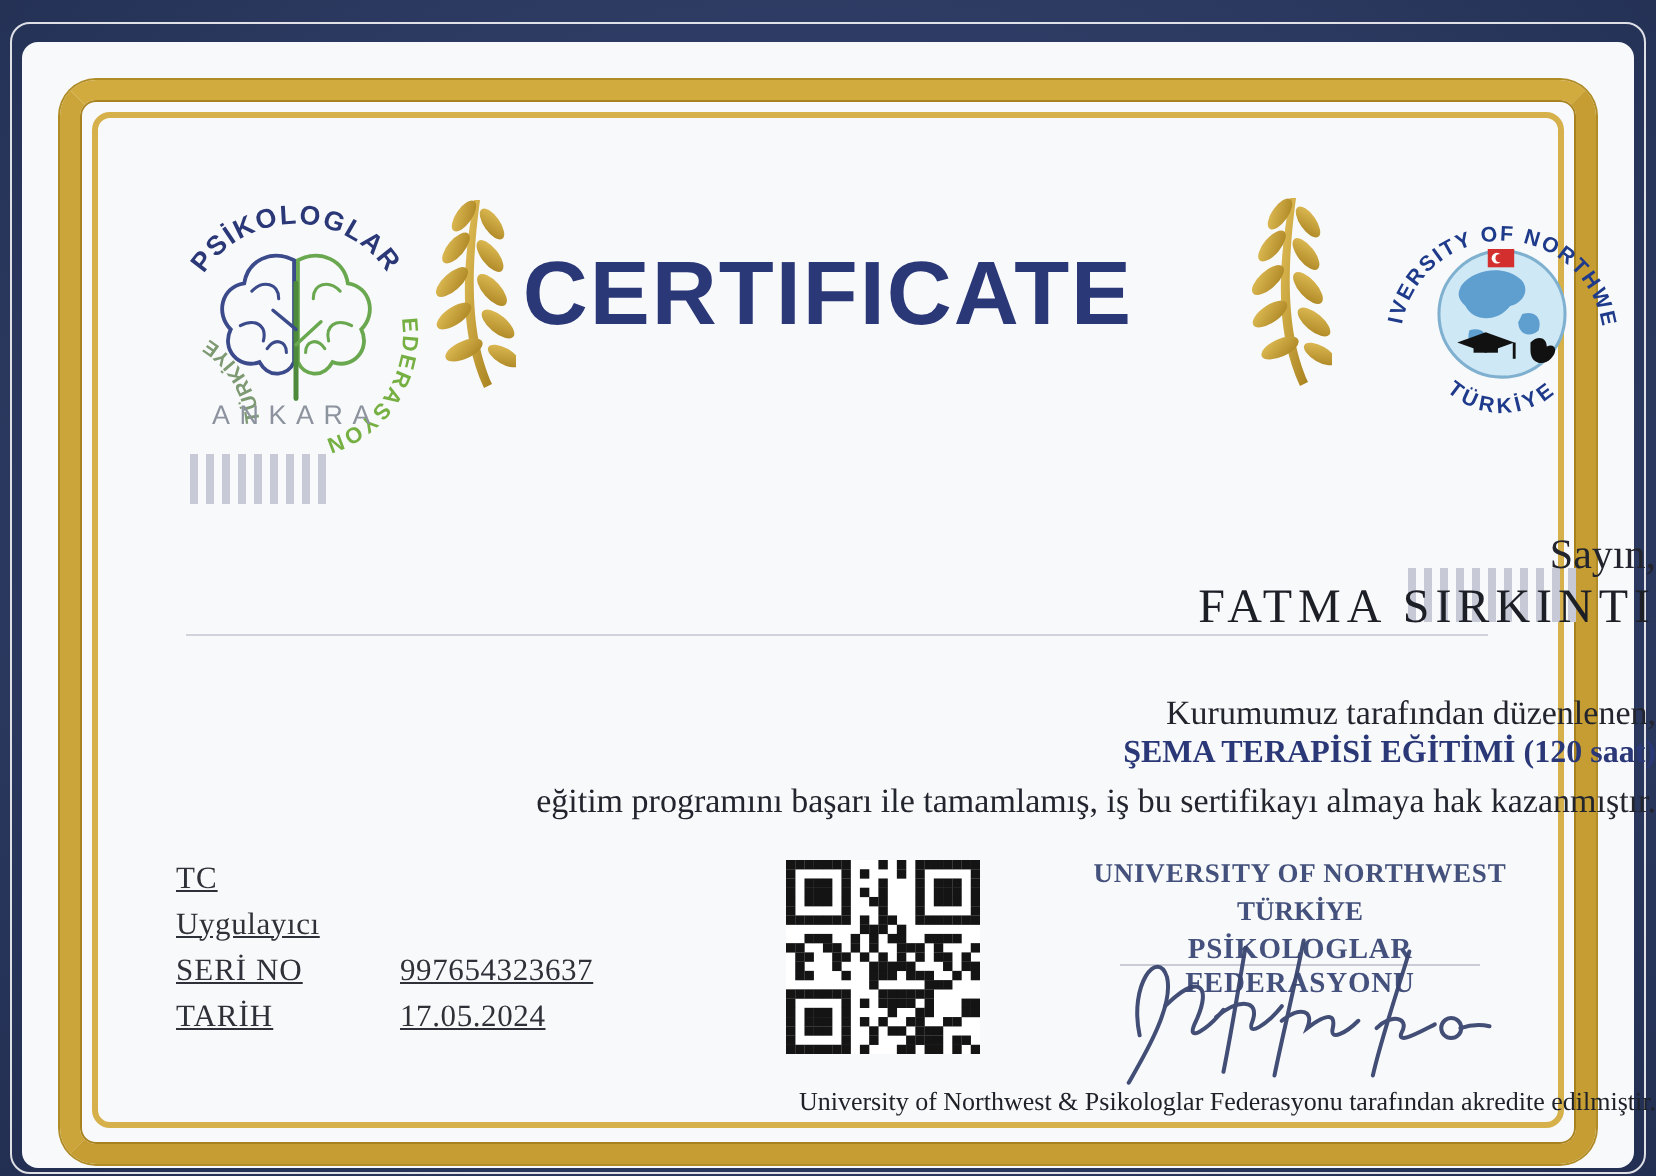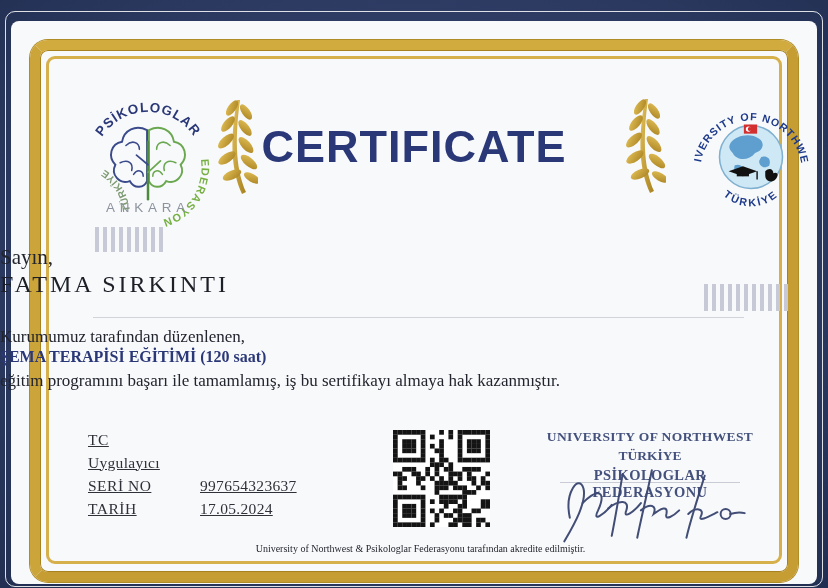--- a/index.html
+++ b/index.html
@@ -28,21 +28,21 @@
   .logo{position:absolute;left:76px;top:86px;width:144px;height:144px;}
   .laurel{position:absolute;width:46px;height:102px;}
   .laurel-left{left:212px;top:94px;}
   .laurel-right{left:620px;top:93px;}
   .seal{position:absolute;left:690px;top:94px;width:122px;height:122px;}
   
   .barcode{position:absolute;background:repeating-linear-gradient(90deg,#c7cad6 0 4px,transparent 4px 8px);}
   .barcode-left{left:95px;top:227px;width:68px;height:25px;}
   .barcode-right{left:704px;top:284px;width:84px;height:27px;}
   
-  .centerline{position:absolute;left:0;right:0;text-align:left;color:#23252e;}
+  .centerline{position:absolute;left:0;right:0;text-align:right;color:#23252e;margin-top:20px;}
   .salutation{top:245px;font-size:21px;}
   .name{top:271px;font-size:24px;letter-spacing:3px;color:#1d1f27;}
   .name-underline{position:absolute;left:93px;right:84px;top:317px;border-top:1.5px solid #d0d3da;}
   .line1{top:327px;font-size:17px;}
   .program{top:348px;font-size:16px;font-weight:bold;color:#2b3878;}
   .line2{top:371px;font-size:17px;}
   
   .details{position:absolute;left:88px;top:428px;font-size:15.5px;color:#2f3138;}
   .details .row{display:flex;height:23px;align-items:center;text-decoration:underline;}
   .details .lbl{width:112px;letter-spacing:.5px;}
@@ -51,22 +51,22 @@
   
   .qr{position:absolute;left:393px;top:430px;width:97px;height:97px;background:#fff;}
   
   .sigblock{position:absolute;left:540px;top:429px;width:220px;text-align:center;color:#44517c;}
   .sigblock .l1{font-size:13.5px;font-weight:bold;letter-spacing:.4px;}
   .sigblock .l2{font-size:13.5px;font-weight:bold;margin-top:3px;}
   .sigblock .l3{font-size:14.5px;font-weight:bold;margin-top:3px;letter-spacing:.4px;}
   .sig-line{position:absolute;left:20px;right:20px;top:53px;border-top:1.5px solid #c9ccd5;}
   .sig-scribble{position:absolute;left:8px;top:34px;width:204px;height:82px;}
   
-  .footer{position:absolute;left:13px;right:0;top:543px;text-align:center;
-    font-size:10px;color:#1e2128;}
+  .footer{position:absolute;left:13px;right:0;top:543px;text-align:right;
+    font-size:13px;color:#1e2128;}
 </style>
 </head>
 <body>
 
 <div class="stage">
   <div class="pinstripe"></div>
   <div class="sheet"></div>
   <div class="gold-thick"></div>
   <div class="gold-thin"></div>
 

